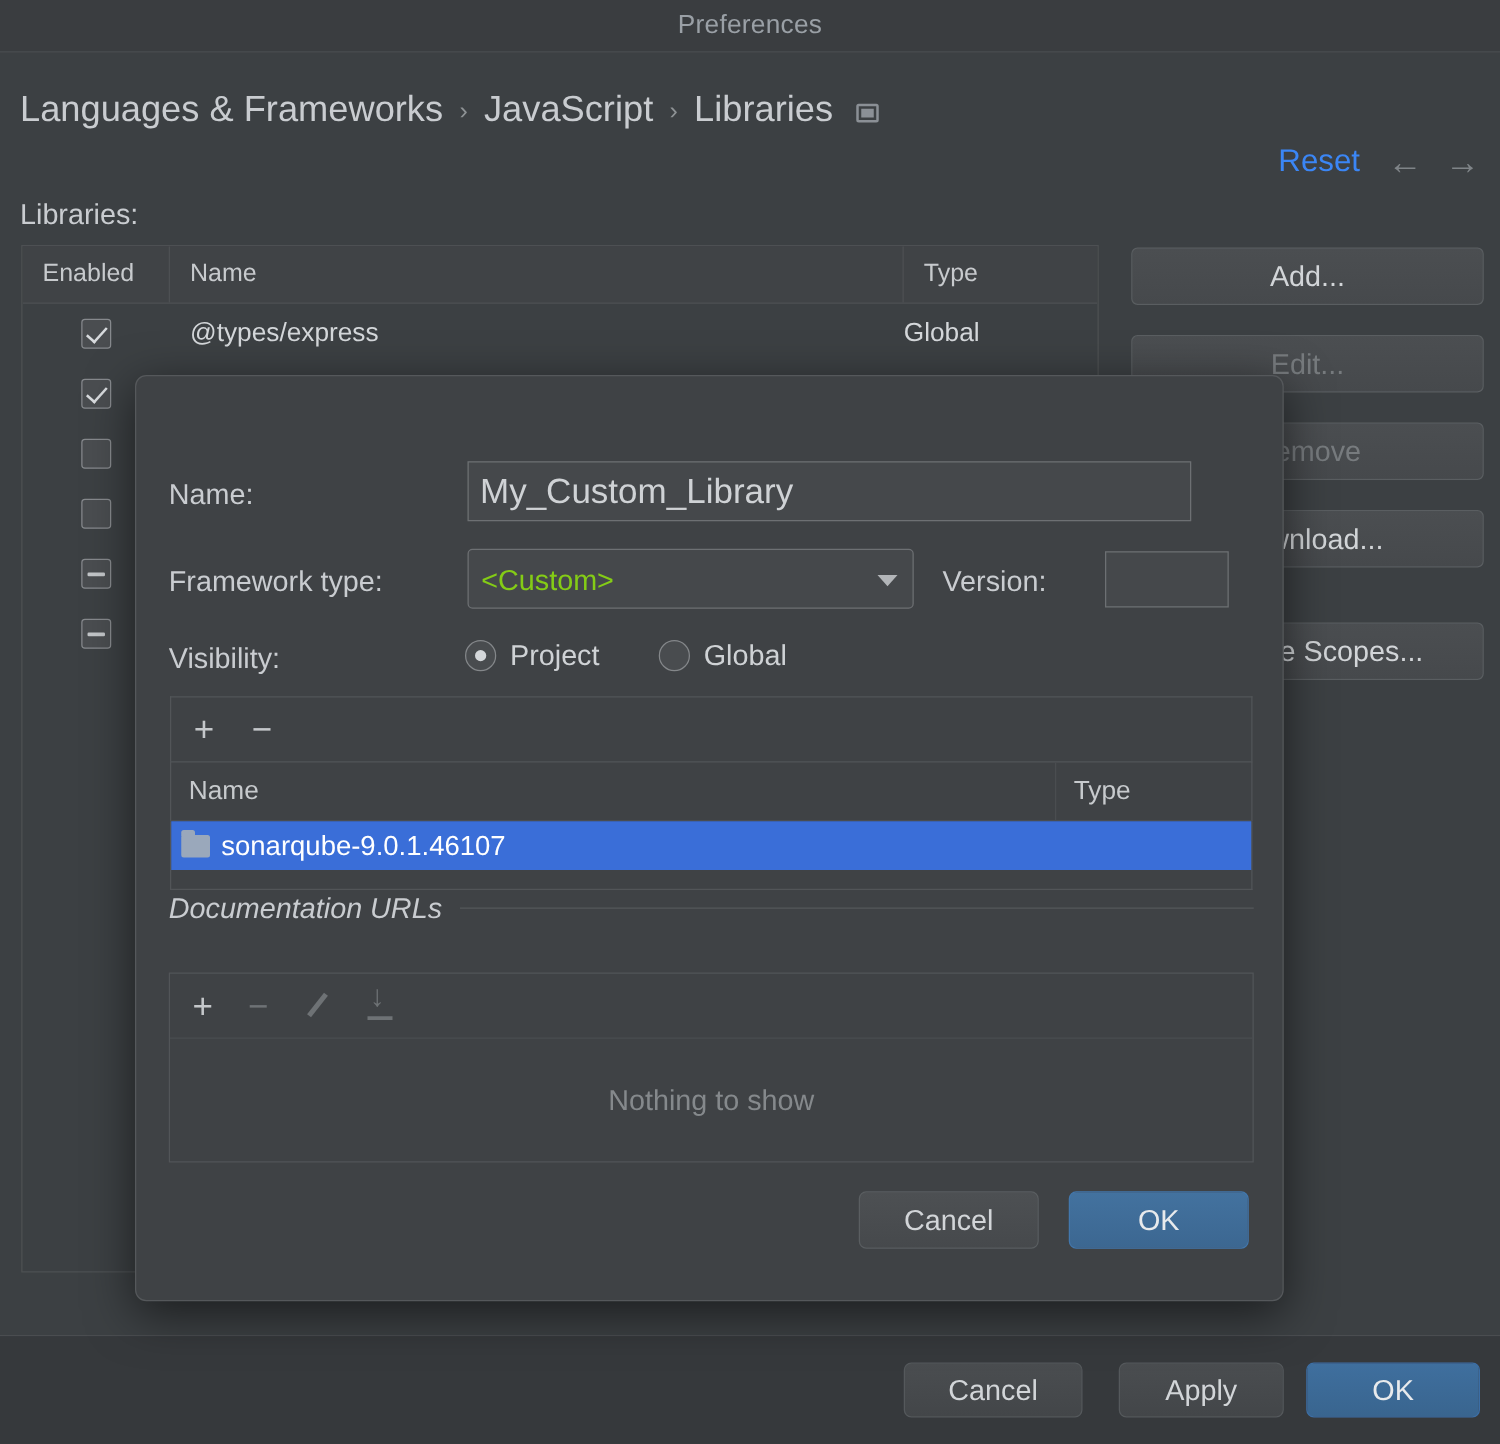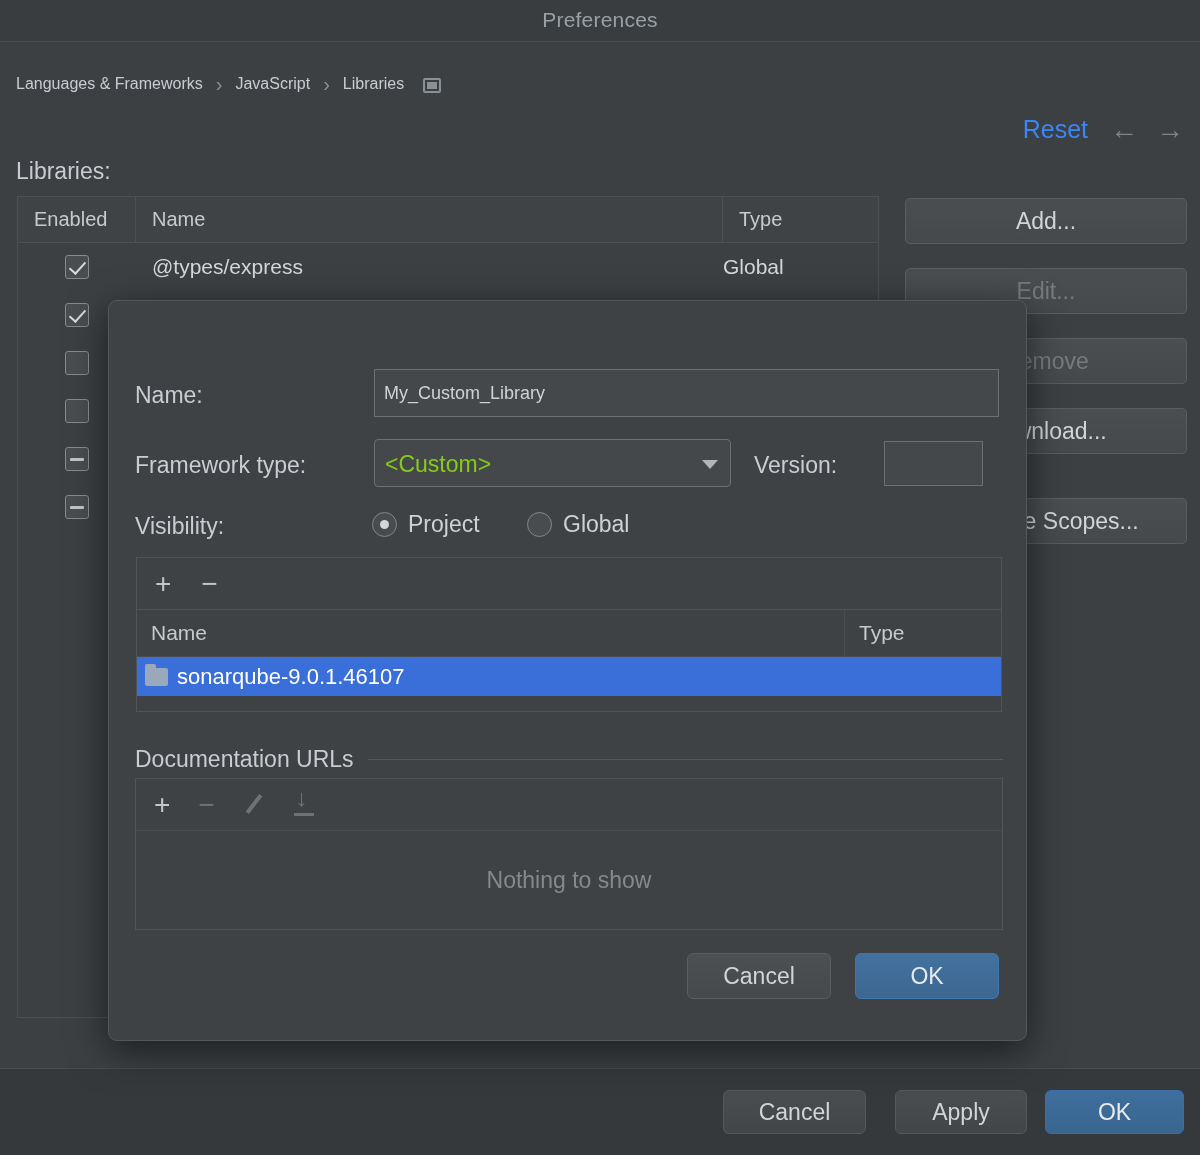--- a/index.html
+++ b/index.html
@@ -45,21 +45,21 @@
   }
   #breadcrumb {
     position: absolute;
     left: 16px; top: 30px;
     display: flex;
     align-items: center;
     gap: 13px;
     white-space: nowrap;
   }
   .crumb {
-    font-size: 16px;
+    font-size: 29px;
     color: #c9ccd0;
   }
   .crumb-sep {
     font-size: 20px;
     color: #8e9295;
     position: relative;
     top: 1px;
   }
   #breadcrumb-panel-icon {
     margin-left: 6px;
@@ -270,25 +270,25 @@
 
   
   #dlg-name-label {
     position: absolute;
     left: 26px; top: 81px;
     font-size: 23px; color: #c9ccd0;
   }
   #dlg-name-input {
     position: absolute;
     left: 265px; top: 68px;
-    width: 625px; height: 48px;
+    width: 579px; height: 48px;
     background: #45484b;
     border: 1px solid #6d7073;
     color: #cfd2d5;
-    font-size: 18px;
+    font-size: 28px;
     font-family: "Liberation Sans", sans-serif;
     padding: 0 9px;
     outline: none;
   }
 
   #dlg-framework-label {
     position: absolute;
     left: 26px; top: 151px;
     font-size: 23px; color: #c9ccd0;
   }
@@ -441,25 +441,26 @@
     border-radius: 2px 2px 0 0;
   }
   #files-row-name {
     font-size: 22px;
     color: #ffffff;
   }
 
   
   #doc-legend {
     position: absolute;
-    left: 26px; top: 445px;
+    left: 26px; top: 412px;
     display: flex;
     align-items: center;
     width: 868px;
     gap: 14px;
+    font-style: italic;
   }
   #doc-legend-label {
     font-size: 23px;
     color: #c9ccd0;
     white-space: nowrap;
   }
   #doc-legend-line {
     flex: 1;
     height: 1px;
     background: #55585b;

